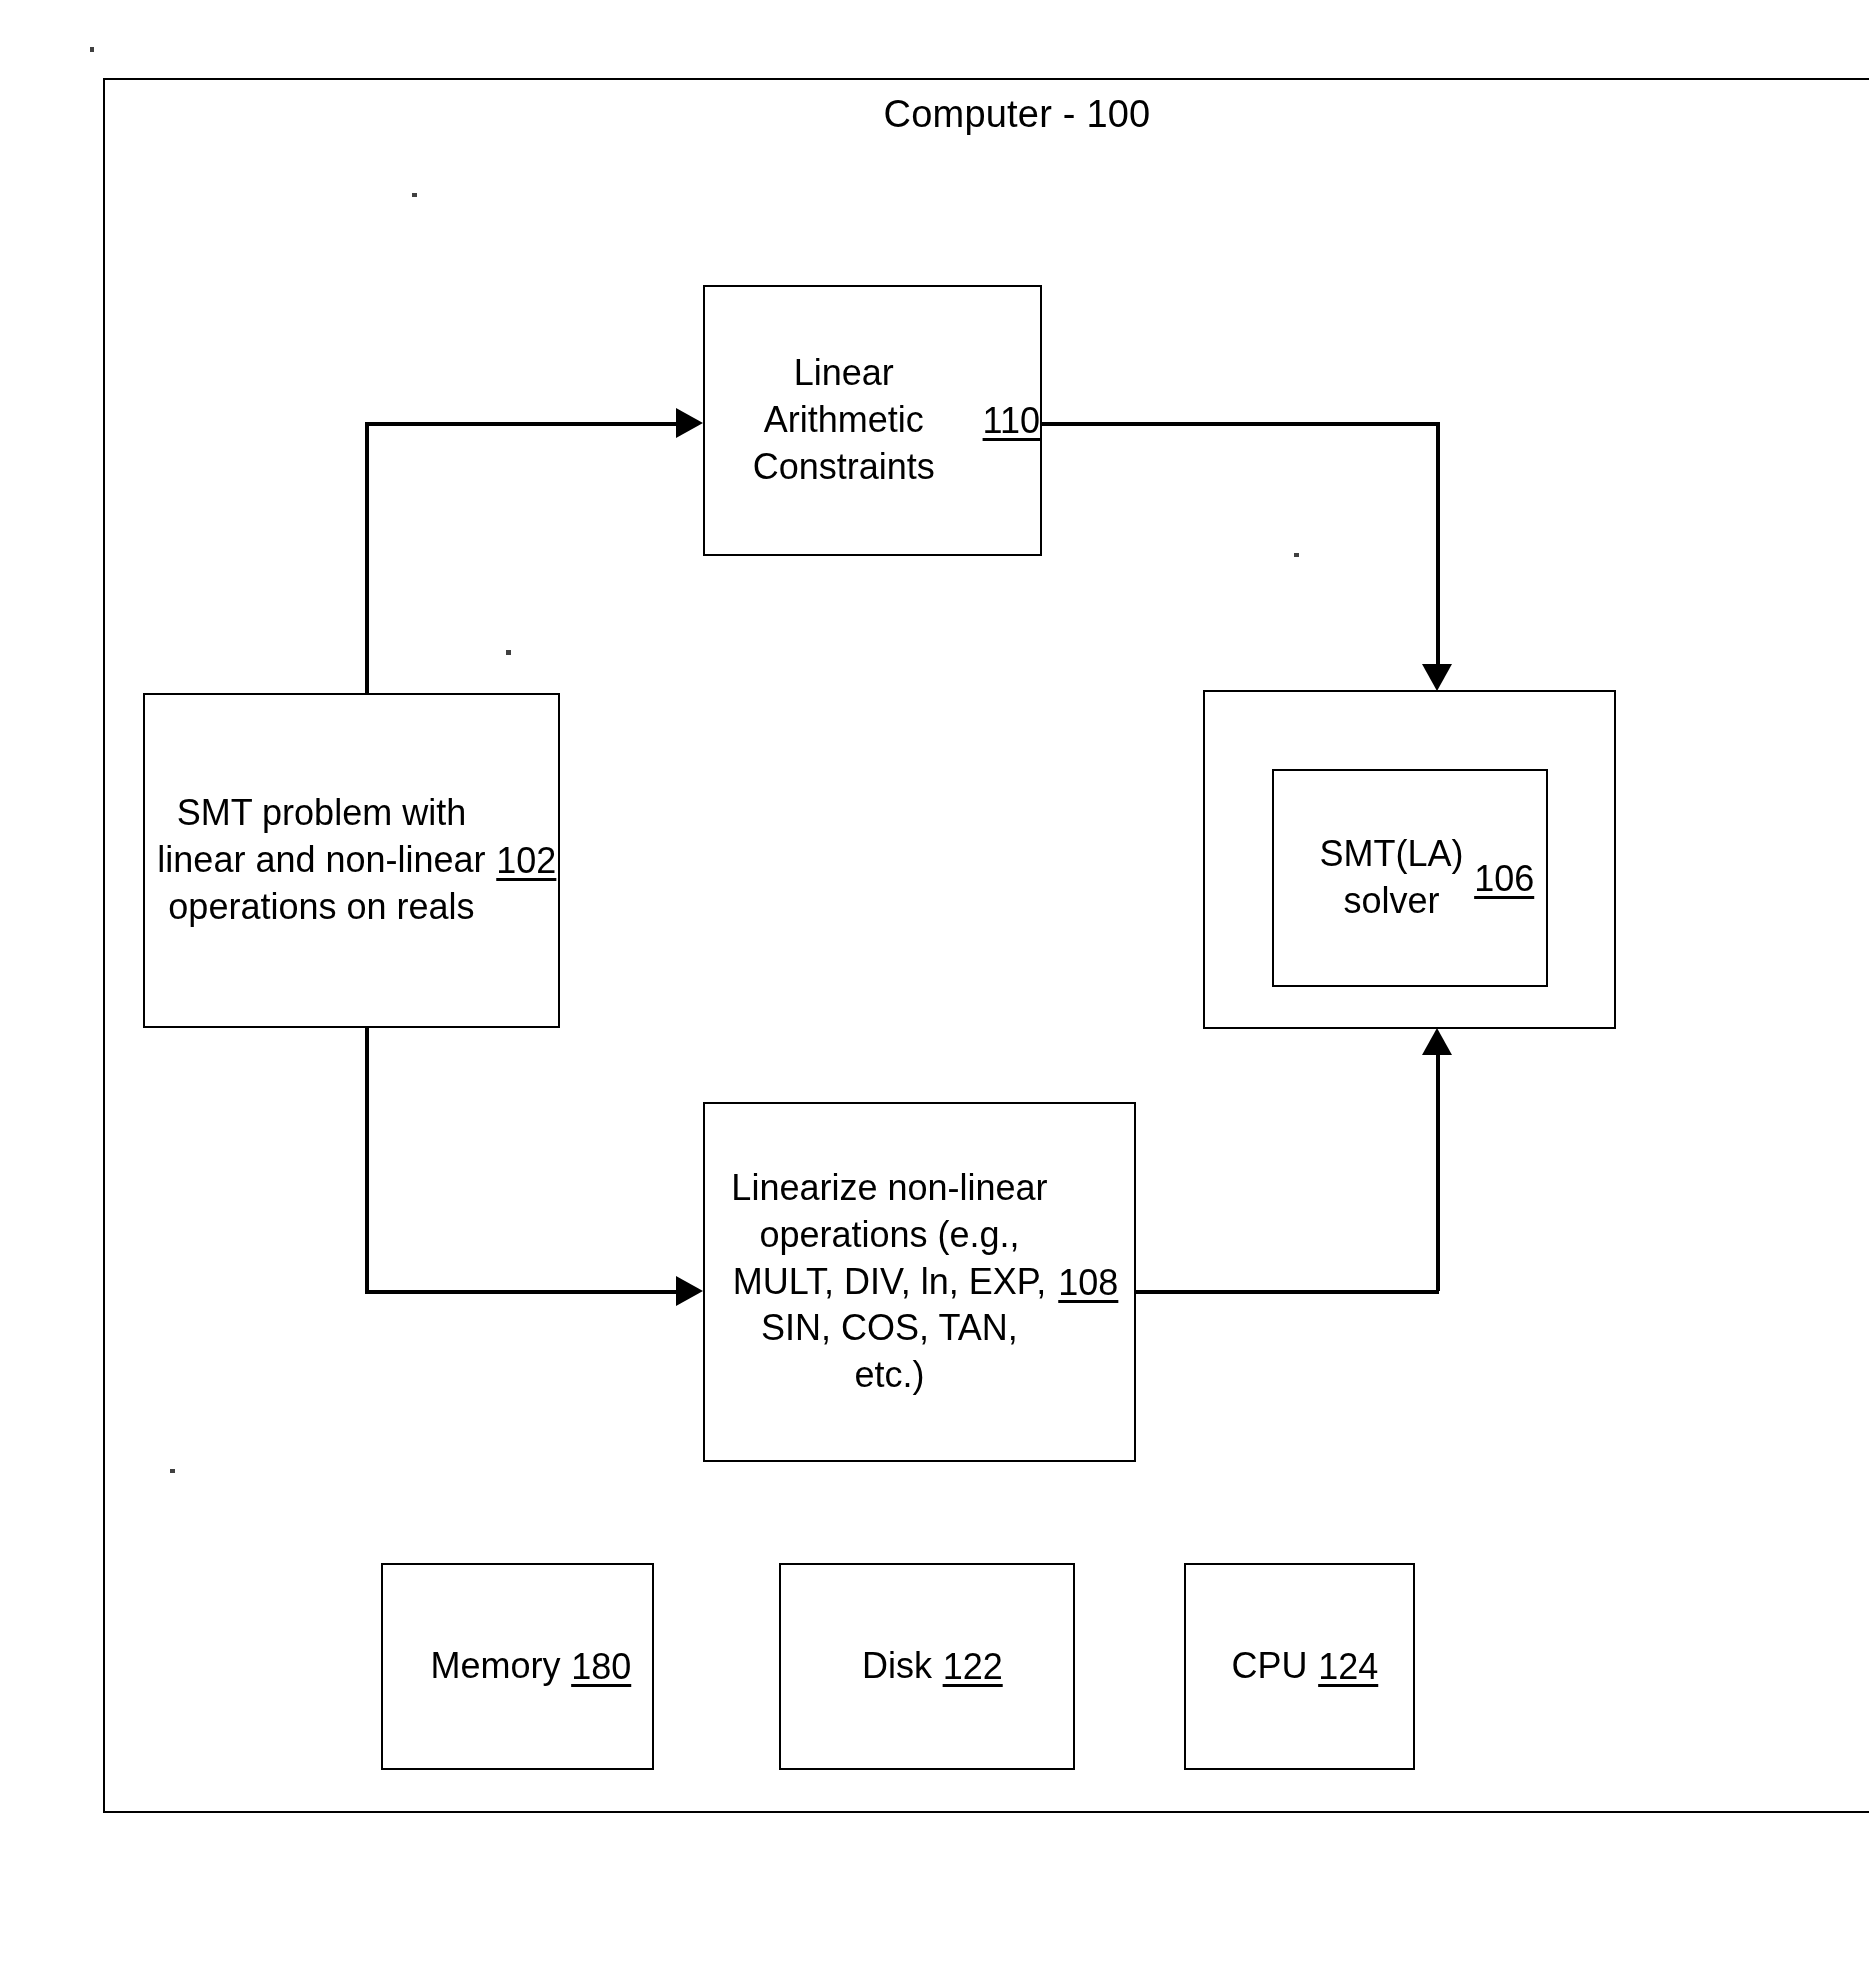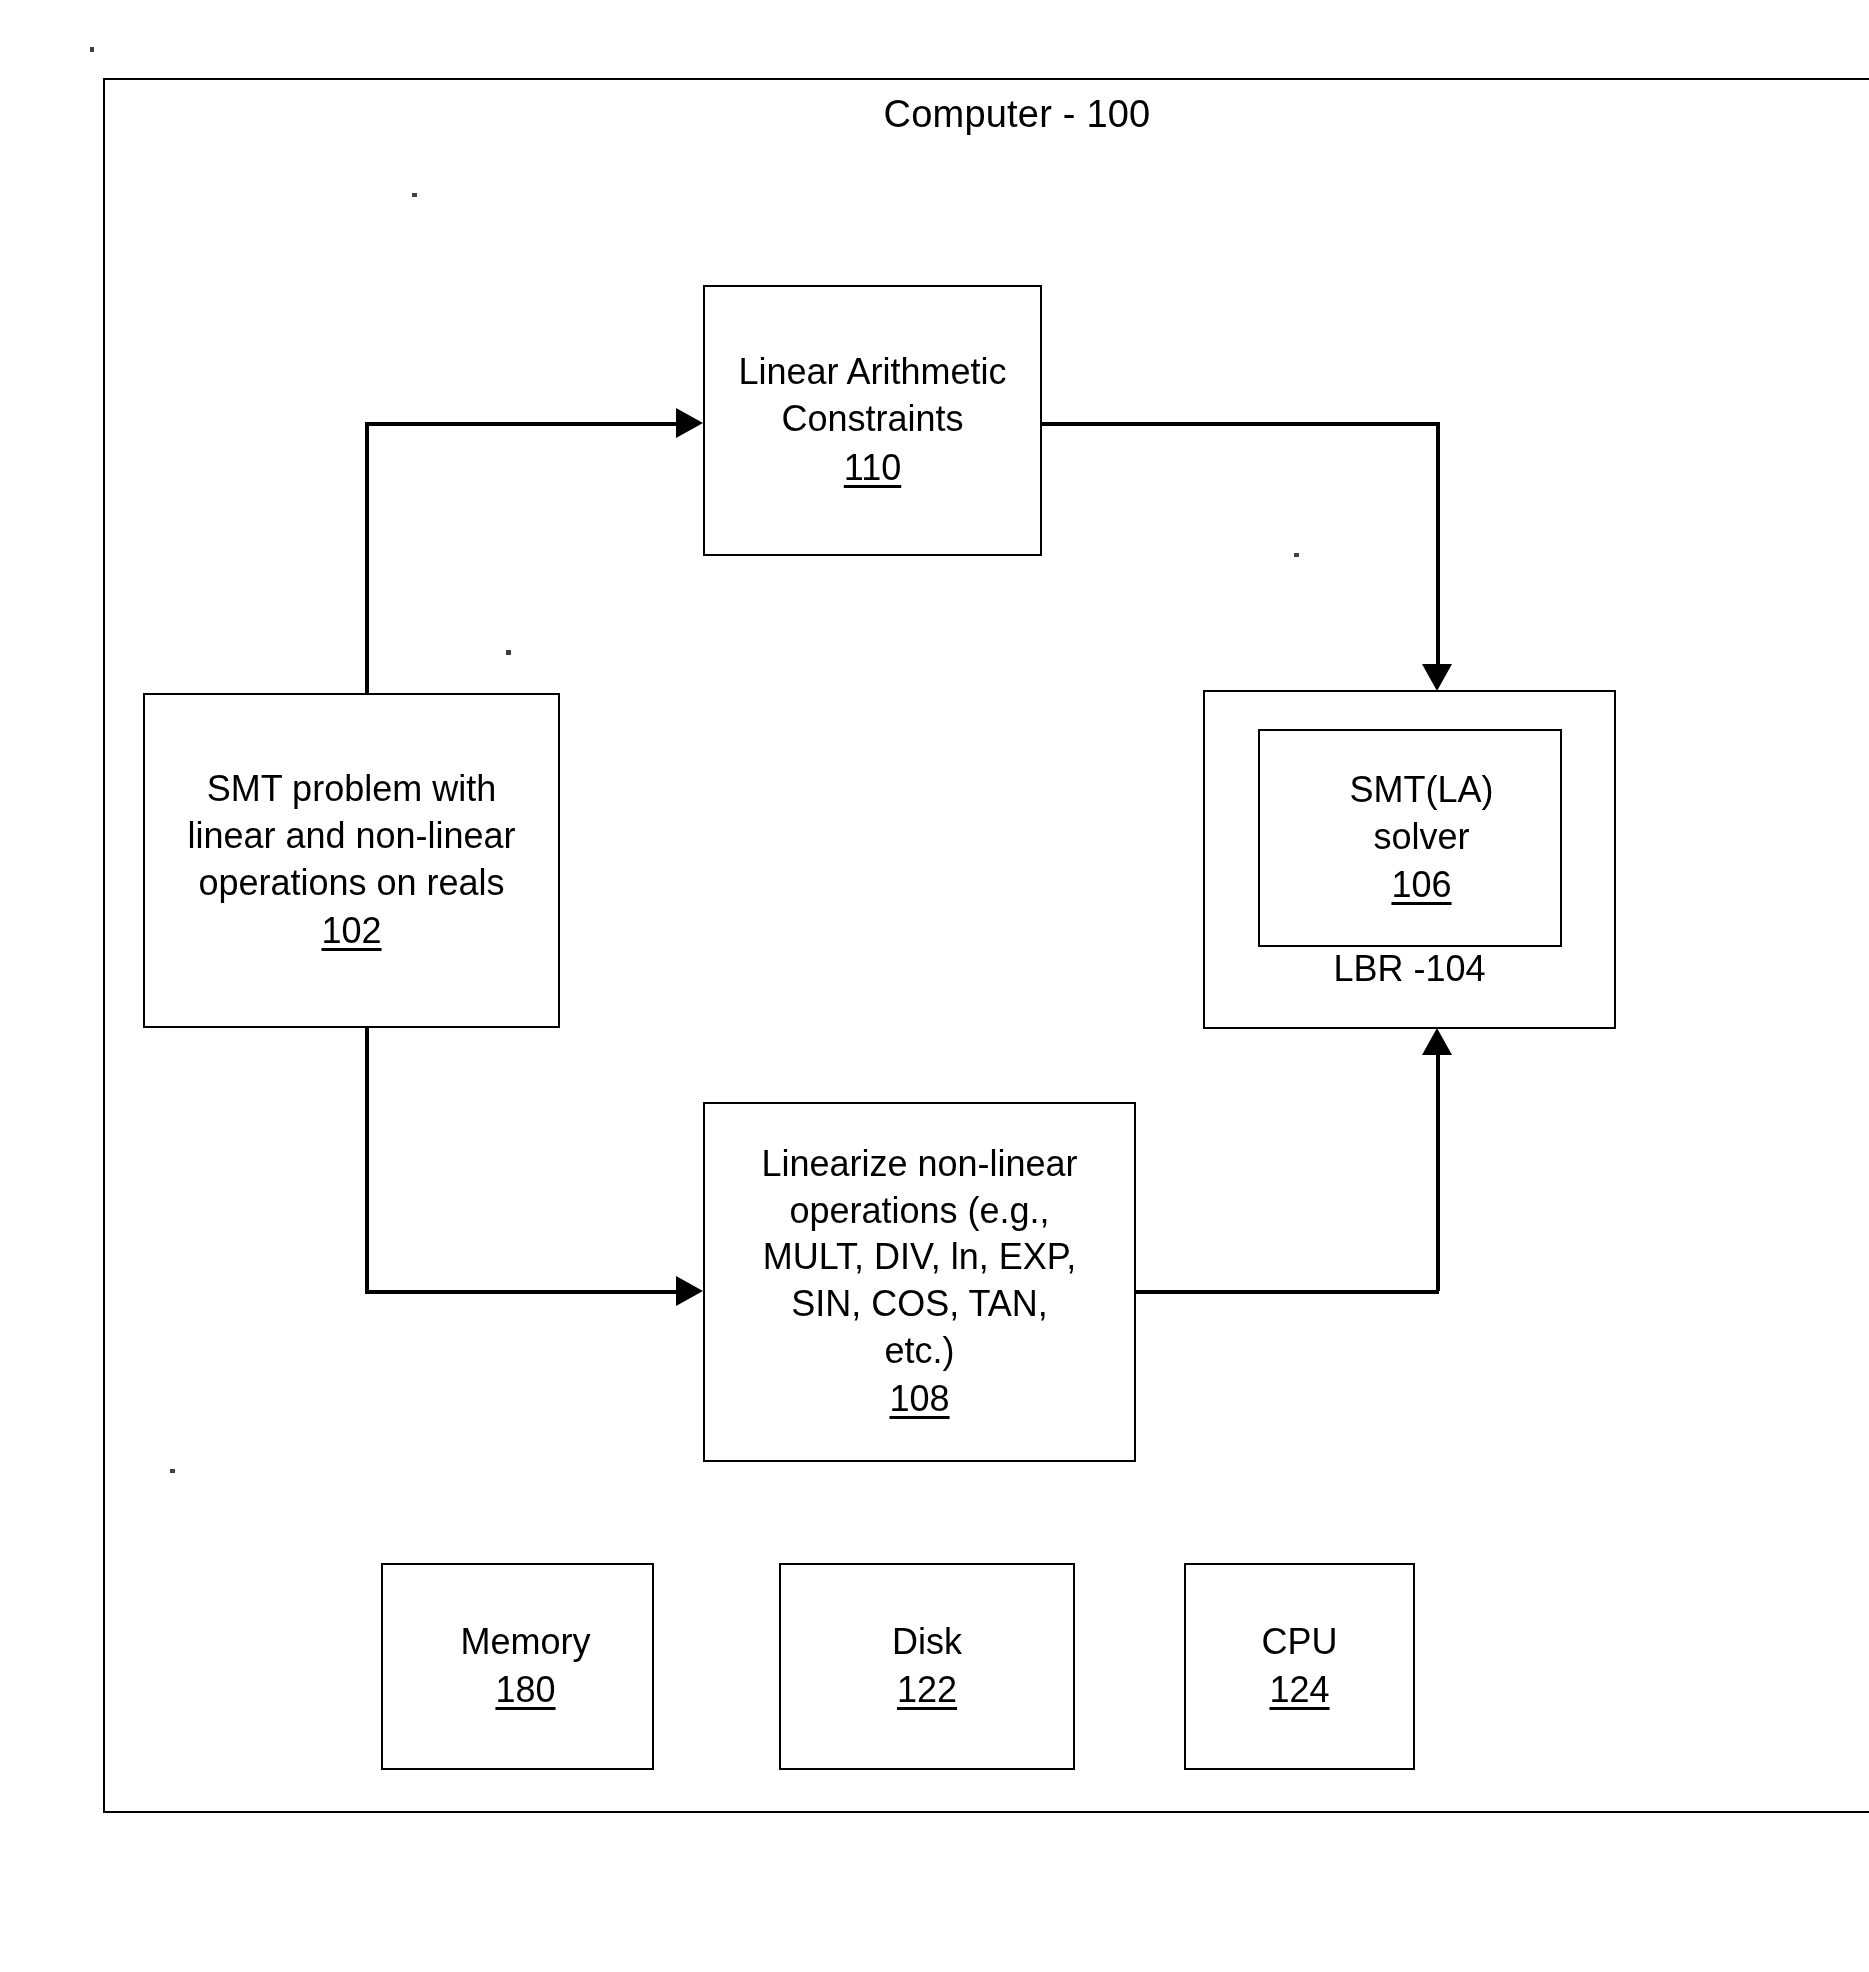--- a/index.html
+++ b/index.html
@@ -40,21 +40,21 @@
     letter-spacing: 0.2px;
     color: #000;
   }
   
   .node {
     position: absolute;
     box-sizing: border-box;
     border: 2.7px solid #000000;
     background: #ffffff;
     display: flex;
-    flex-direction: column;
+    flex-direction: row;
     align-items: center;
     justify-content: center;
     text-align: center;
     font-size: 36px;
     line-height: 1.30;
     z-index: 5;
   }
   .node .label {
     display: block;
     padding: 0 10.7px;
@@ -66,21 +66,21 @@
     text-underline-offset: 4.5px;
     text-decoration-thickness: 2.7px;
     margin-top: 1.8px;
   }
   
   #node-la      { left: 703px;  top: 285px;  width: 339px;  height: 271px; }
   #node-smt     { left: 143px;  top: 693px;  width: 417px;  height: 335px; text-align: center; }
   #node-lbr     { left: 1203px; top: 690px;  width: 413px;  height: 339px;
                   justify-content: flex-start; }
   #node-solver  { position: relative; margin: 37px auto 0 auto;
-                  width: 304px; height: 218px; border: 2.7px solid #000; padding-left: 24px; }
+                  width: 276px; height: 218px; border: 2.7px solid #000; padding-left: 24px; }
   #lbr-caption  { position: absolute; left: 0; bottom: 34px; width: 100%;
                   text-align: center; font-size: 36px; }
   #node-lin     { left: 703px;  top: 1102px; width: 433px;  height: 360px; }
   #node-memory  { left: 381px;  top: 1563px; width: 273px;  height: 207px; padding-left: 16px; }
   #node-disk    { left: 779px;  top: 1563px; width: 296px;  height: 207px; }
   #node-cpu     { left: 1184px; top: 1563px; width: 231px;  height: 207px; }
 
   
   .seg-h, .seg-v {
     position: absolute;

